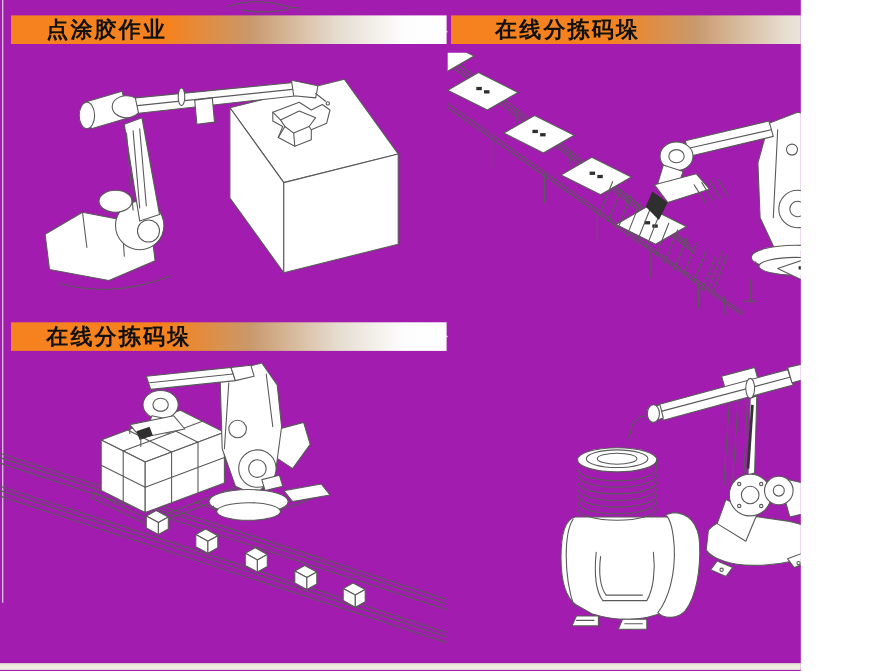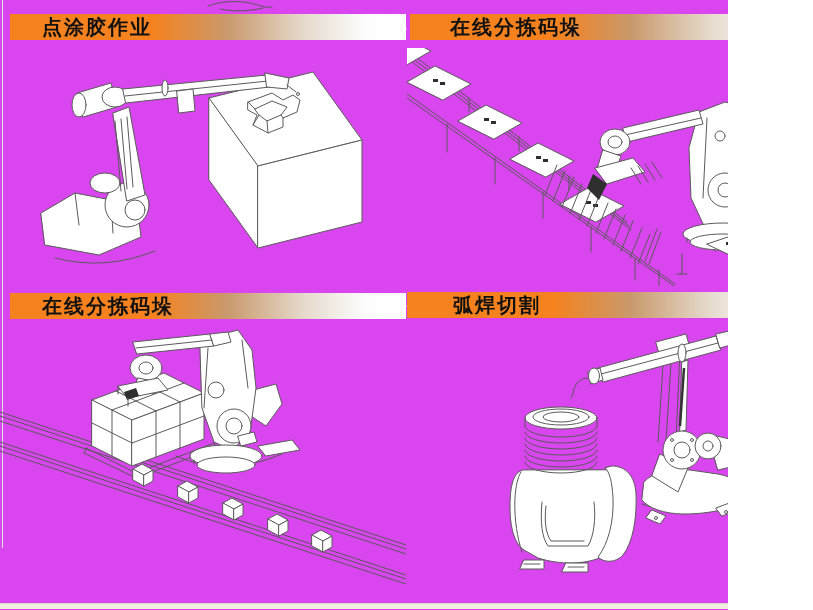--- a/index.html
+++ b/index.html
@@ -1,16 +1,16 @@
 <!DOCTYPE html>
 <html><head>
 <meta charset="utf-8">
 <style>
   html,body{margin:0;padding:0;background:#fff;}
-  #page{position:relative;width:728px;height:610px;background:#d946ef;overflow:hidden;
+  #page{position:relative;width:728px;height:610px;background:#a21caf;overflow:hidden;
         font-family:"DejaVu Sans",sans-serif;}
   .edge-line{position:absolute;left:2px;top:0;width:1px;height:548px;background:#e3e3e3;}
   .banner{position:absolute;height:26px;display:flex;align-items:center;
           background:linear-gradient(90deg,#f5821e 0%,#f5821e 36%,#c9996c 55%,#e6dccf 75%,#fdfdfd 90%,#ffffff 100%);}
   .banner span{font-size:20px;font-weight:700;color:#111;letter-spacing:2px;line-height:26px;white-space:nowrap;}
   #banner-1{left:10px;top:14px;width:396px;}  #banner-1 span{padding-left:32px;}
   #banner-2{left:410px;top:14px;width:403px;} #banner-2 span{padding-left:40px;}
   #banner-3{left:10px;top:293px;width:396px;} #banner-3 span{padding-left:32px;}
   #banner-4{left:407px;top:292px;width:406px;}#banner-4 span{padding-left:46px;}
   .illus{position:absolute;}
@@ -45,23 +45,20 @@
   </svg>
 
   <div class="banner" id="banner-1">
     <span>点涂胶作业</span>
   </div>
   <div class="banner" id="banner-2">
     <span>在线分拣码垛</span>
   </div>
   <div class="banner" id="banner-3">
     <span>在线分拣码垛</span>
-  </div>
-  <div class="banner" id="banner-4">
-    <span>弧焊切割</span>
   </div>
 
   <svg class="illus" id="illus-1" width="385" height="222" viewBox="0 0 385 222">
     <g>
       <polygon class="fw" points="194,43 298,17 347,85 243,111"></polygon>
       <polygon class="fw" points="194,43 243,111 243,193 194,125"></polygon>
       <polygon class="fw" points="243,111 347,85 347,167 243,193"></polygon>
       <path class="ln" d="M233,47 L257,38 L268,45 L278,40 L285,45 L282,57 L268,63 L268,72 L253,78 L238,70 L242,60 L233,55 Z"></path>
       <path class="ln" d="M240,54 L257,46 L272,52 L266,60 L252,66 L244,60 Z"></path>
       <path class="ln" d="M233,47 L240,54 M268,63 L266,60 M253,78 L252,66 M238,70 L244,60"></path>

